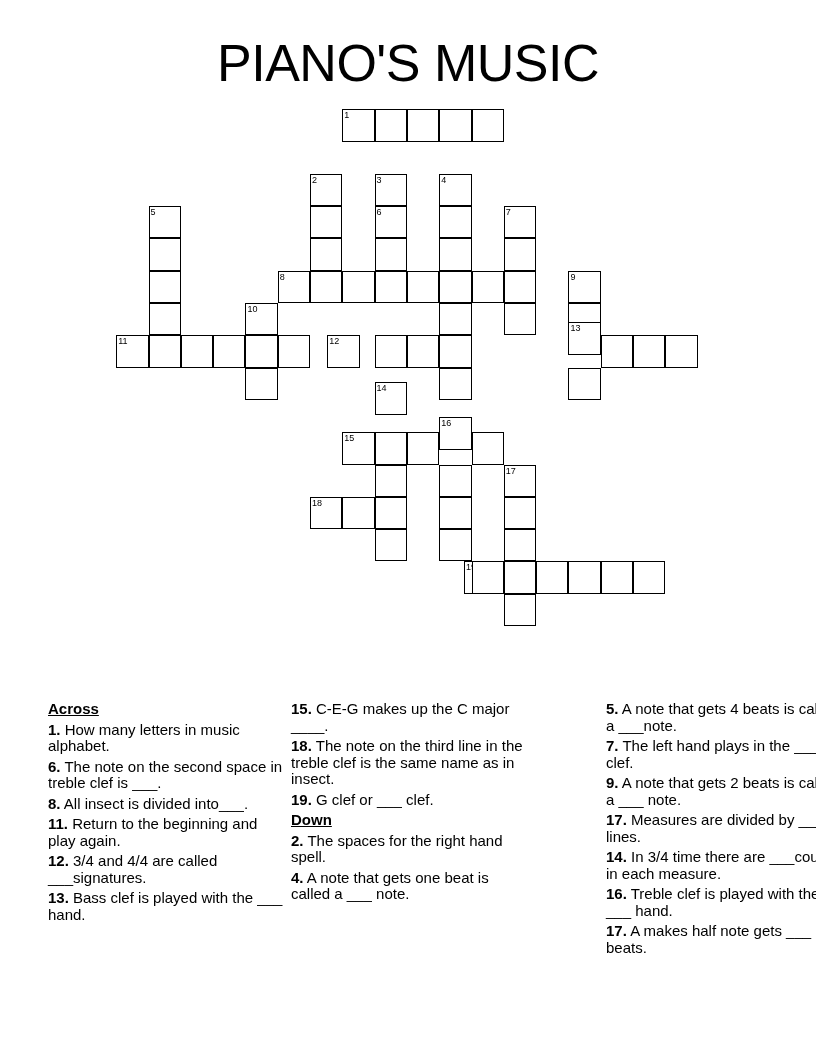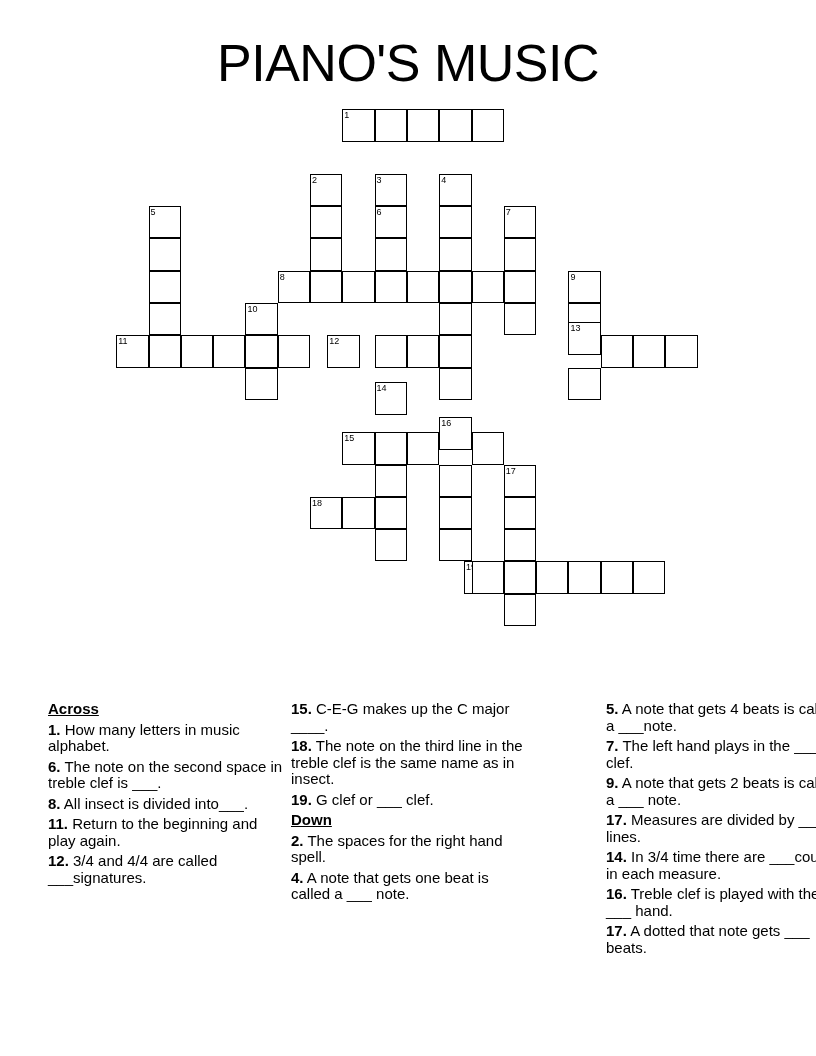--- a/index.html
+++ b/index.html
@@ -137,32 +137,33 @@
     <div class="cell" style="left: 387.6px; top: 484.5px;"></div>
   </div>
 
 <div class="clues col1" id="col1">
   <div class="heading">Across</div>
 <div class="clue"><b>1.</b><span> How many letters in music alphabet.</span></div>
     <div class="clue"><b>6.</b><span> The note on the second space in treble clef is ___.</span></div>
     <div class="clue"><b>8.</b><span> All insect is divided into___.</span></div>
     <div class="clue"><b>11.</b><span> Return to the beginning and play again.</span></div>
     <div class="clue"><b>12.</b><span> 3/4 and 4/4 are called ___signatures.</span></div>
+    <div class="clue"><b>13.</b><span> Bass clef is played with the ___ hand.</span></div>
   </div>
 
 <div class="clues col2" id="col2">
     <div class="clue"><b>15.</b><span> C-E-G makes up the C major ____.</span></div>
     <div class="clue"><b>18.</b><span> The note on the third line in the treble clef is the same name as in insect.</span></div>
     <div class="clue"><b>19.</b><span> G clef or ___ clef.</span></div>
     <div class="heading">Down</div>
     <div class="clue"><b>2.</b><span> The spaces for the right hand spell.</span></div>
     <div class="clue"><b>4.</b><span> A note that gets one beat is called a ___ note.</span></div>
   </div>
 
 <div class="clues col3" id="col3">
     <div class="clue"><b>5.</b><span> A note that gets 4 beats is called a ___note.</span></div>
     <div class="clue"><b>7.</b><span> The left hand plays in the ___ clef.</span></div>
     <div class="clue"><b>9.</b><span> A note that gets 2 beats is called a ___ note.</span></div>
     <div class="clue"><b>17.</b><span> Measures are divided by ____ lines.</span></div>
     <div class="clue"><b>14.</b><span> In 3/4 time there are ___counts in each measure.</span></div>
     <div class="clue"><b>16.</b><span> Treble clef is played with the ___ hand.</span></div>
-    <div class="clue"><b>17.</b><span> A dotted that note gets ___ beats.</span></div>
+    <div class="clue"><b>17.</b><span> A makes half note gets ___ beats.</span></div>
   </div>
 
 </body></html>

